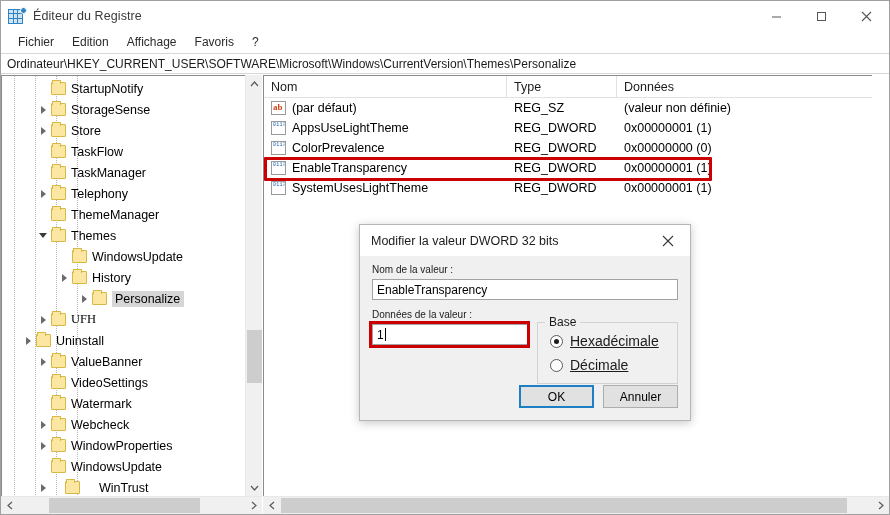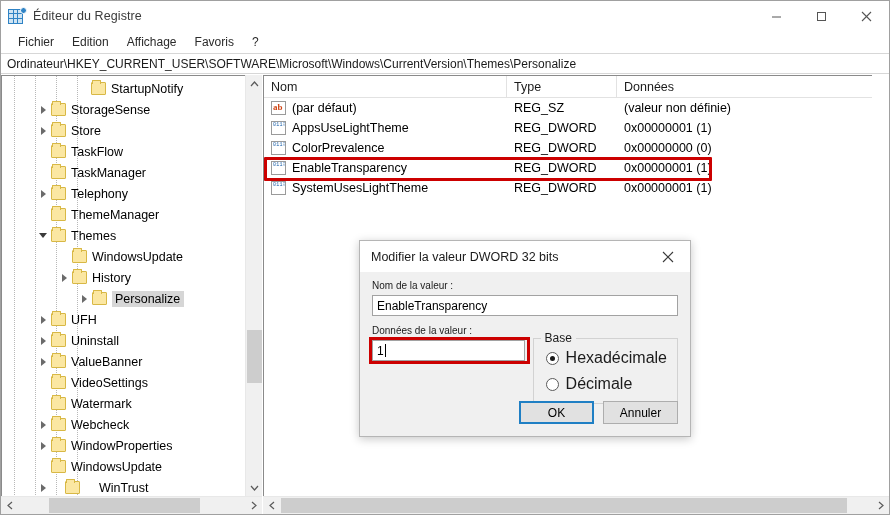--- a/index.html
+++ b/index.html
@@ -329,21 +329,20 @@
 
   
   .dialog {
     position: absolute;
     left: 358px; top: 223px;
     width: 332px; height: 197px;
     background: #f0f0f0;
     border: 1px solid #b5b5b5;
     box-shadow: 0 2px 9px rgba(0,0,0,0.22);
     z-index: 50;
-    margin-top: 16px;
   }
   .dlg-title {
     height: 31px;
     background: #ffffff;
     display: flex;
     align-items: center;
     position: relative;
   }
   .dlg-title .t {
     padding-left: 11px;
@@ -406,22 +405,23 @@
   .groupbox .legend {
     position: absolute;
     top: -8px; left: 7px;
     background: #f0f0f0;
     padding: 0 4px;
     font-size: 12px;
     color: #1b1b1b;
   }
   .radio-row {
     display: flex; align-items: center;
-    font-size: 16px; color: #1b1b1b;
+    font-size: 14px; color: #1b1b1b;
     margin-bottom: 8px;
+    text-decoration: underline;
   }
   .radio-row:last-child { margin-bottom: 0; }
   .radio {
     width: 13px; height: 13px;
     border: 1px solid #5a5a5a;
     border-radius: 50%;
     background: #fff;
     margin-right: 7px;
     position: relative;
     flex: none;
@@ -509,21 +509,21 @@
     <div class="tree-pane">
       <div class="tree-scrollwrap">
         <div class="tree-body">
           <div class="guides">
             <div class="guide" style="left:12px;"></div>
             <div class="guide" style="left:33px;"></div>
             <div class="guide" style="left:54px;"></div>
             <div class="guide" style="left:75px;"></div>
           </div>
           <div class="tree-list" id="tree-list">
-              <div class="tnode" style="padding-left: 33px; margin-left: 40px;">
+              <div class="tnode" style="padding-left: 33px;">
                 <span class="expander"></span>
                 <span class="folder"></span>
                 <span class="tlabel">StartupNotify</span>
               </div>
               <div class="tnode" style="padding-left: 33px;">
                 <span class="expander">
                   <span class="chev right"></span>
                 </span>
                 <span class="folder"></span>
                 <span class="tlabel">StorageSense</span>
@@ -576,28 +576,28 @@
                 <span class="folder"></span>
                 <span class="tlabel">History</span>
               </div>
               <div class="tnode selected" style="padding-left: 74px;">
                 <span class="expander">
                   <span class="chev right"></span>
                 </span>
                 <span class="folder"></span>
                 <span class="tlabel">Personalize</span>
               </div>
-              <div class="tnode" style="padding-left: 33px;">
+              <div class="tnode" style="padding-left: 33px; font-family: Liberation Serif, serif;">
                 <span class="expander">
                   <span class="chev right"></span>
                 </span>
                 <span class="folder"></span>
                 <span class="tlabel">UFH</span>
               </div>
-              <div class="tnode" style="padding-left: 33px;">
+              <div class="tnode" style="padding-left: 18px;">
                 <span class="expander">
                   <span class="chev right"></span>
                 </span>
                 <span class="folder"></span>
                 <span class="tlabel">Uninstall</span>
               </div>
               <div class="tnode" style="padding-left: 33px;">
                 <span class="expander">
                   <span class="chev right"></span>
                 </span>

